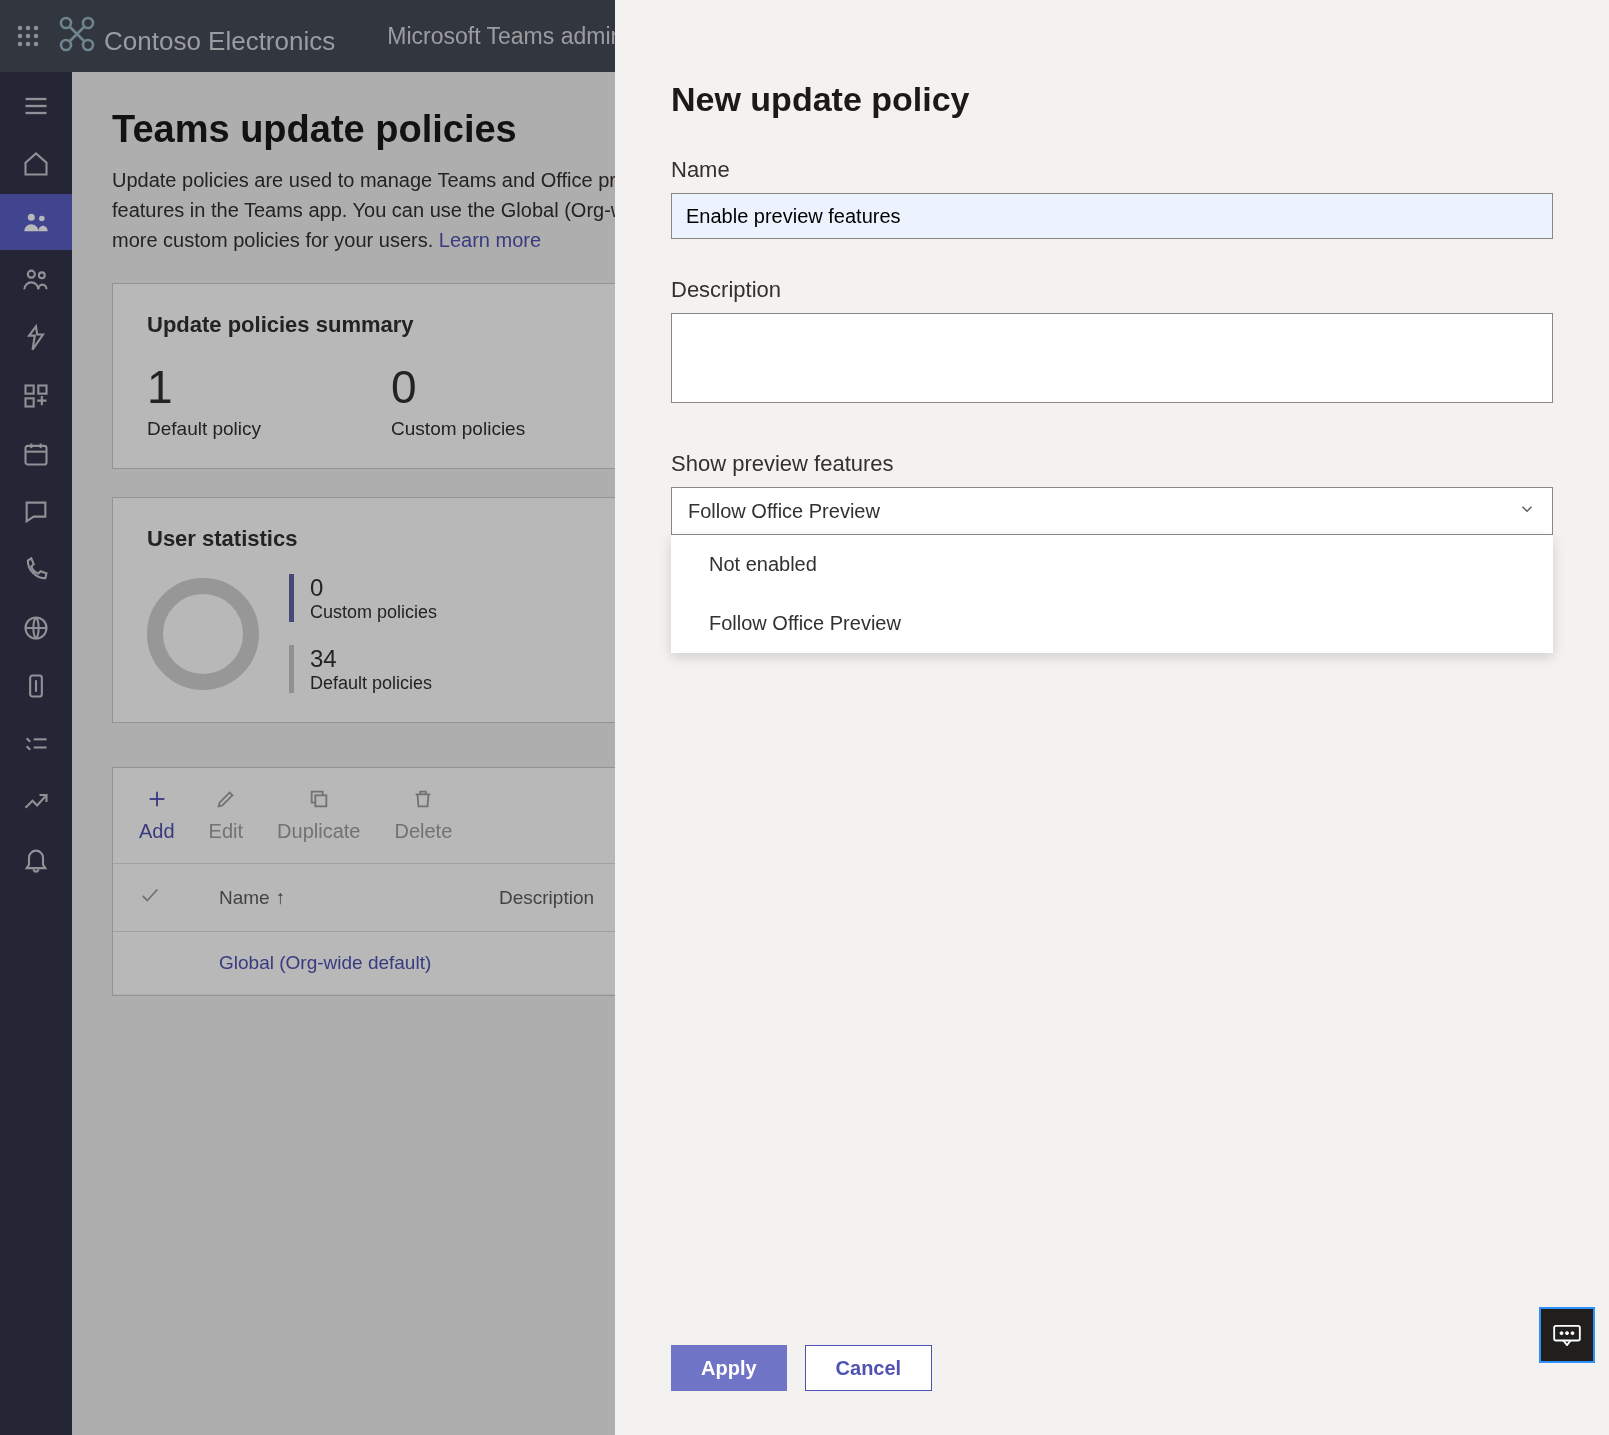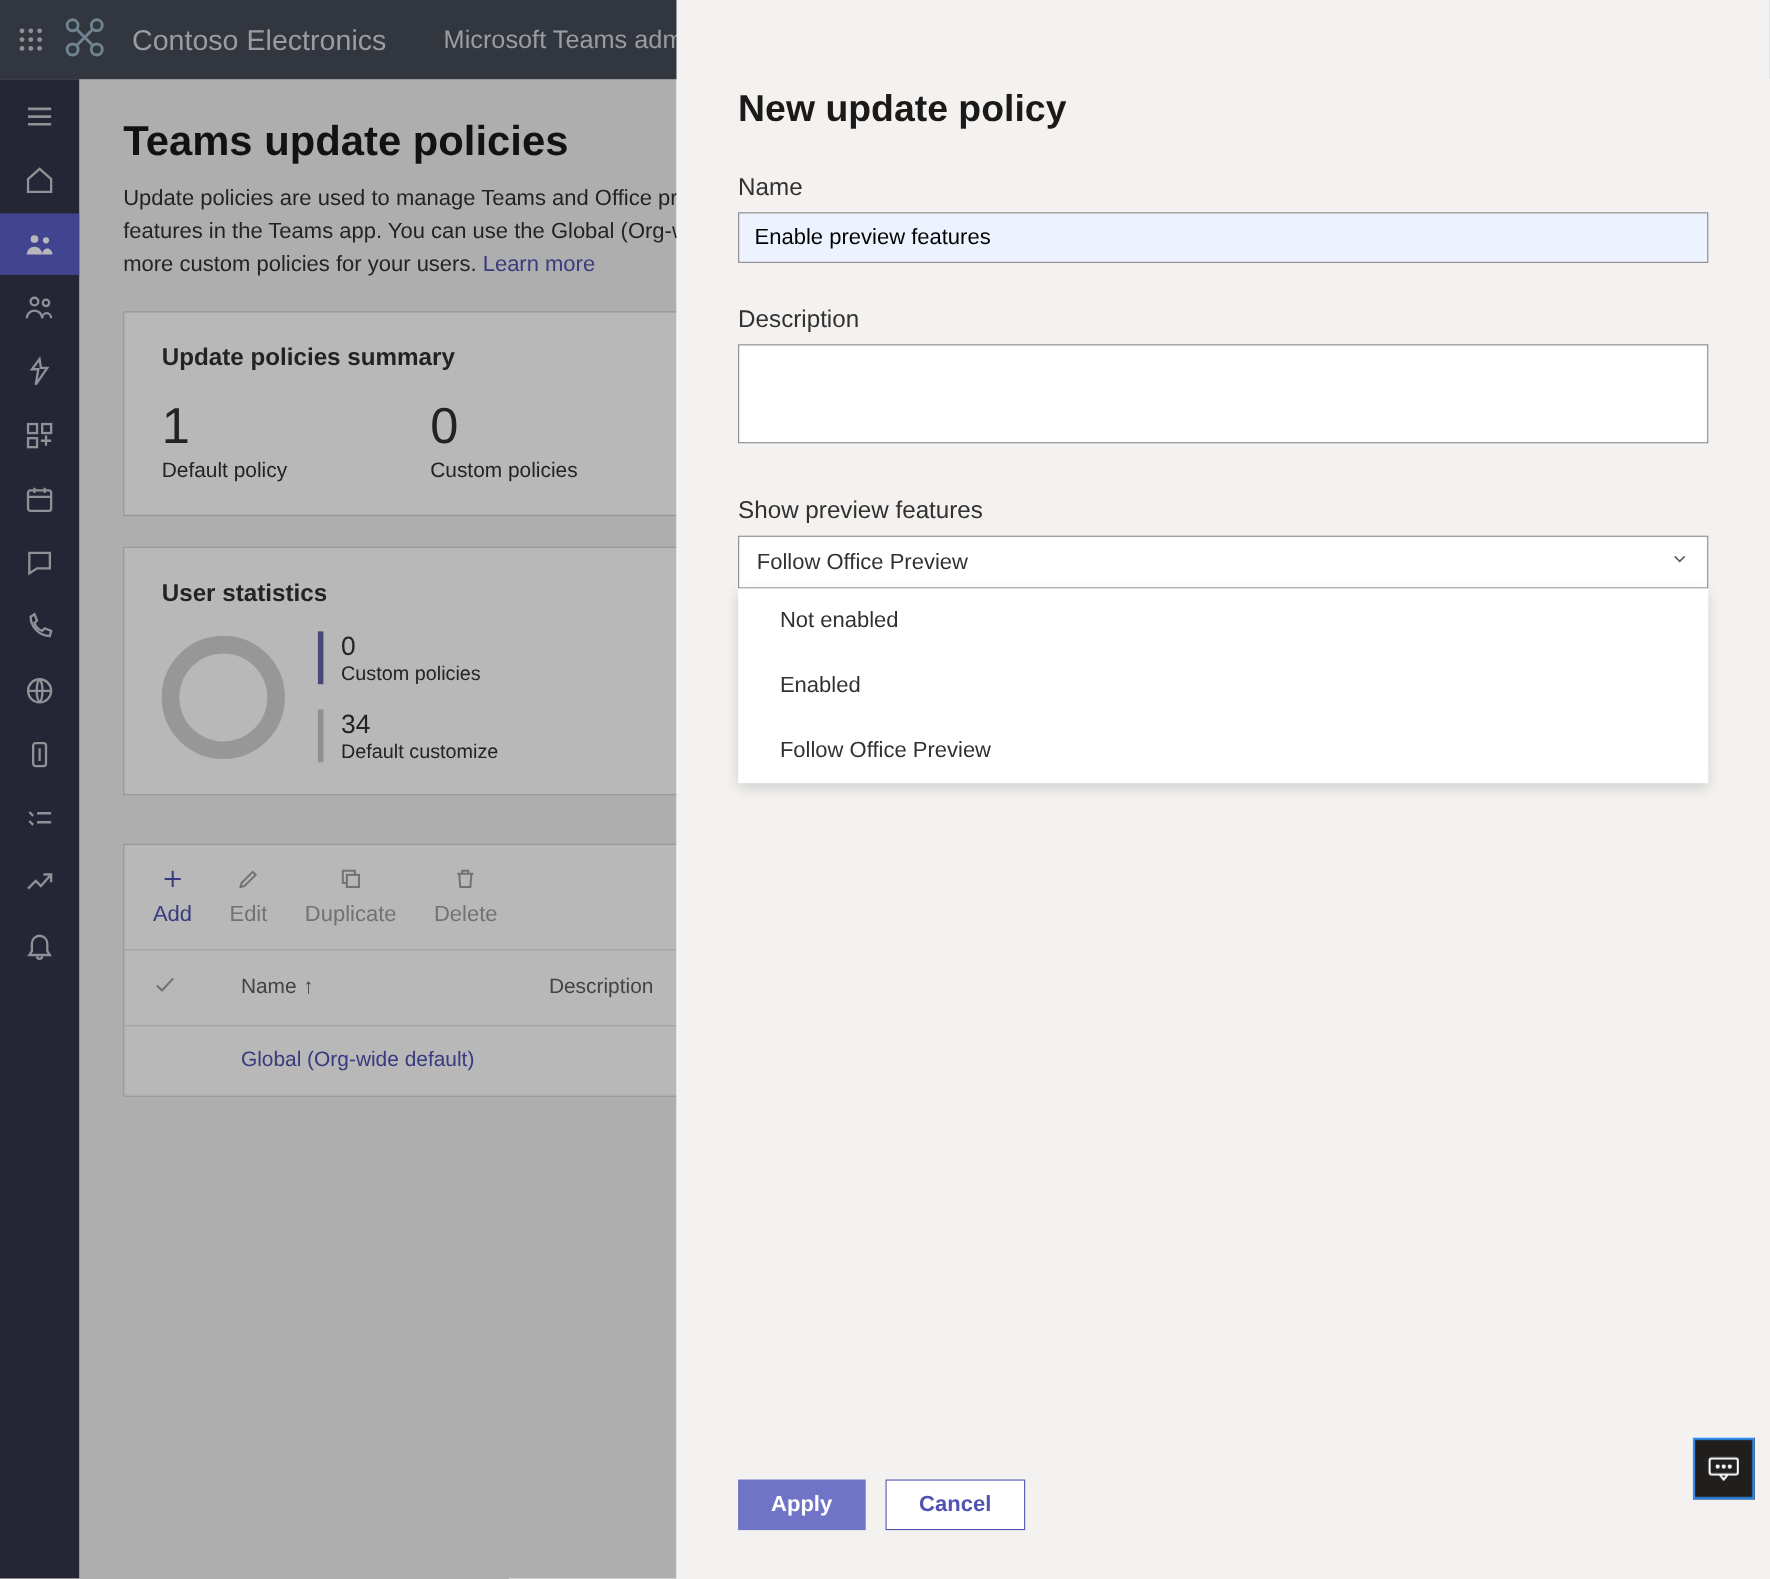--- a/index.html
+++ b/index.html
@@ -15,21 +15,21 @@
   .header-bar {
     height: 72px;
     background: #454B58;
     display: flex;
     align-items: center;
     padding: 0 16px;
     gap: 18px;
     color: #E1E1E1;
   }
   .header-bar .waffle-icon svg { display:block; }
-  .brand-group { display:flex; align-items:center; gap:24px; }
+  .brand-group { display:flex; align-items:flex-end; gap:8px; }
   .brand-name { font-size: 26px; font-weight: 400; color: #D7D9DE; }
   .app-title { font-size: 23px; color:#D7D9DE; margin-left: 34px; }
 
   
   .shell {
     display:flex;
     height: calc(100% - 72px);
   }
 
   .sidebar {
@@ -317,21 +317,21 @@
             <div class="vbar"></div>
             <div>
               <div class="num">0</div>
               <div class="sublbl">Custom policies</div>
             </div>
           </div>
           <div class="vbar-stat">
             <div class="vbar gray"></div>
             <div>
               <div class="num">34</div>
-              <div class="sublbl">Default customize</div>
+              <div class="sublbl">Default policies</div>
             </div>
           </div>
         </div>
       </div>
     </div>
 
     <div class="table-card">
       <div class="toolbar">
         <span class="tbtn primary">
           <svg viewBox="0 0 24 24" stroke="currentColor" stroke-width="2" fill="none">
@@ -395,21 +395,20 @@
   <div class="select">
     <span>Follow Office Preview</span>
     <span>
       <svg width="18" height="18" viewBox="0 0 24 24" stroke="#605E5C" stroke-width="2" fill="none">
           <polyline points="6 9 12 15 18 9"></polyline>
         </svg>
     </span>
   </div>
   <div class="dropdown">
     <div class="opt">Not enabled</div>
-    <div class="opt">Enabled</div>
     <div class="opt">Follow Office Preview</div>
   </div>
 
   <div class="panel-footer">
     <button class="btn primary">Apply</button>
     <button class="btn secondary">Cancel</button>
   </div>
 </div>
 
 <div class="chat-fab">

